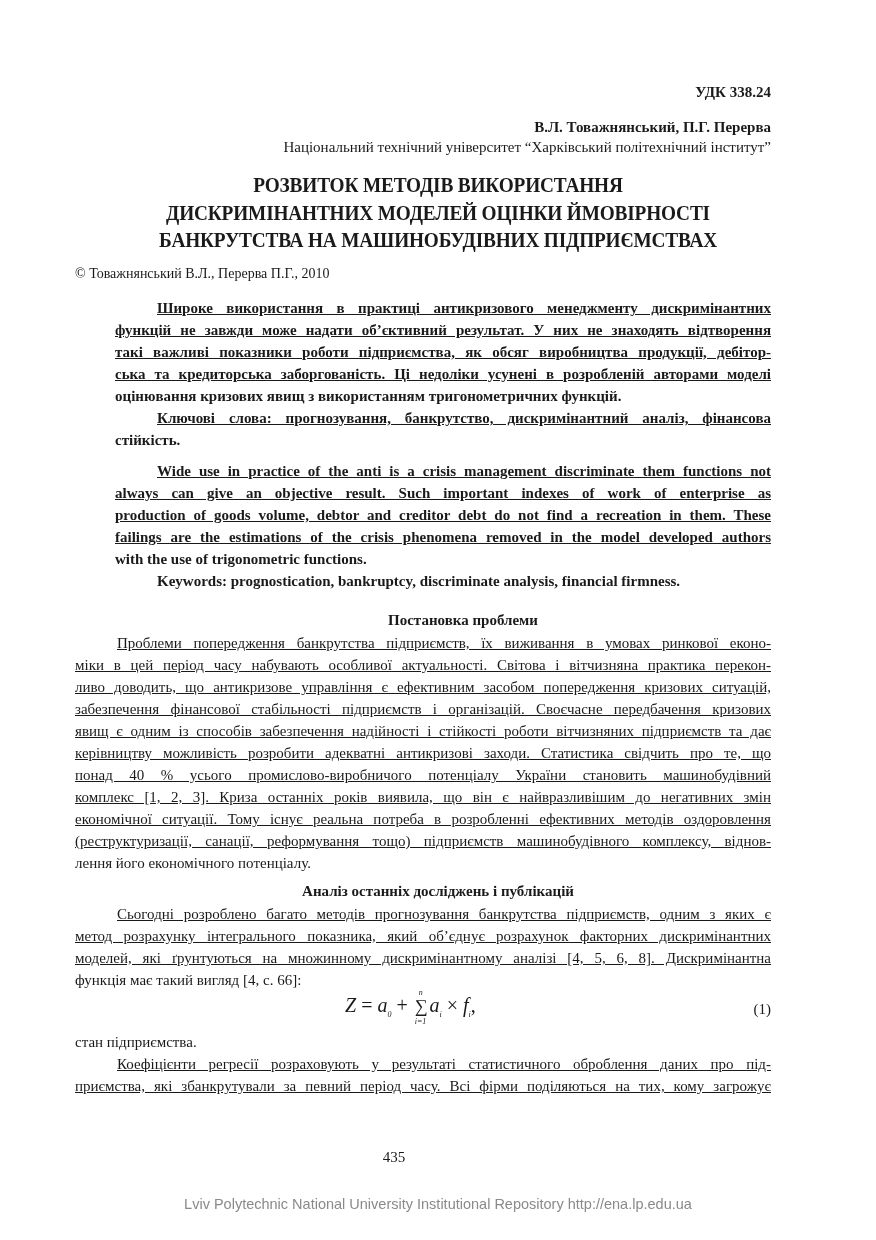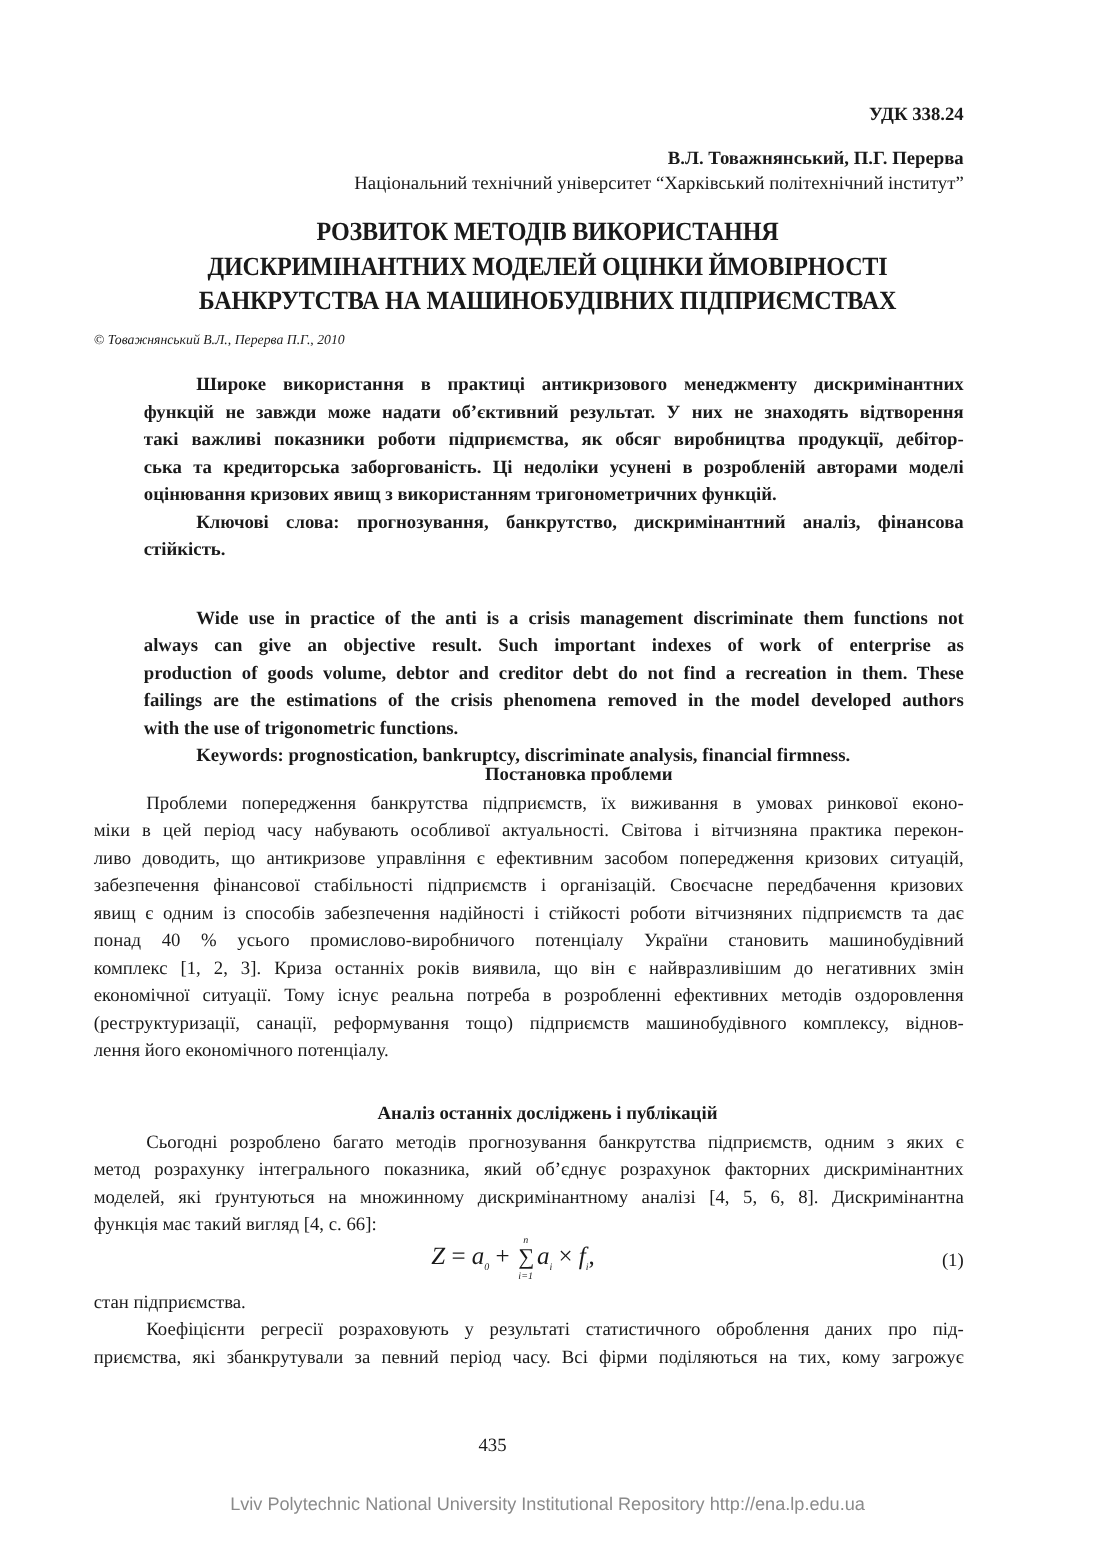--- a/index.html
+++ b/index.html
@@ -6,25 +6,25 @@
   body { width: 876px; height: 1240px; position: relative; overflow: hidden; color: #1a1a1a;
          font-family: "Liberation Serif", serif; }
   .abs { position: absolute; }
   .right { right: 105px; text-align: right; white-space: nowrap; }
   .udk { top: 84px; font-size: 15px; font-weight: bold; }
   .authors { top: 119px; font-size: 15px; font-weight: bold; }
   .affil { top: 139px; font-size: 15px; }
   .title { left: 0; width: 876px; top: 172px; text-align: center; font-weight: bold;
            font-size: 21px; line-height: 27.5px; letter-spacing: -0.2px; transform: scaleX(0.92); transform-origin: center; }
   .title div { white-space: nowrap; }
-  .copyright { left: 75px; top: 266px; font-size: 11px; font-style: italic; }
+  .copyright { left: 75px; top: 266px; font-size: 14px; }
   .block { position: absolute; left: 115px; width: 656px; }
   .block.body { left: 75px; width: 696px; }
   .line { height: 22px; line-height: 22px; font-size: 15px; white-space: nowrap; }
-  .line.j { text-align: justify; text-align-last: justify; }
+  .line.j { text-align: justify; text-align-last: justify; text-decoration: underline; }
   .line.ind { padding-left: 42px; }
   .block.body .line.ind { padding-left: 42px; }
   .bold .line { font-weight: bold; font-size: 15px; }
   .abstract-ua { top: 297px; }
   .abstract-en { top: 460px; }
   .heading { position: absolute; left: 0; width: 876px; text-align: center; font-weight: bold; font-size: 15px; }
   .h1 { top: 612px; padding-left: 25px; }
   .h2 { top: 883px; }
   .sec1 { top: 632px; }
   .sec2 { top: 903px; }
@@ -60,35 +60,36 @@
   <div class="line j ind" style="overflow: visible;">Широке використання в практиці антикризового менеджменту дискримінантних</div>
   <div class="line j" style="overflow: visible;">функцій не завжди може надати об’єктивний результат. У них не знаходять відтворення</div>
   <div class="line j" style="overflow: visible;">такі важливі показники роботи підприємства, як обсяг виробництва продукції, дебітор-</div>
   <div class="line j" style="overflow: visible;">ська та кредиторська заборгованість. Ці недоліки усунені в розробленій авторами моделі</div>
   <div class="line" style="overflow: visible;">оцінювання кризових явищ з використанням тригонометричних функцій.</div>
   <div class="line j ind" style="overflow: visible;">Ключові слова: прогнозування, банкрутство, дискримінантний аналіз, фінансова</div>
   <div class="line" style="overflow: visible;">стійкість.</div>
 </div>
 
 <div class="block bold abstract-en">
-  <div class="line j ind" style="overflow: visible; margin-top: 24px;">Wide use in practice of the anti is a crisis management discriminate them functions not</div>
+  <div class="line j ind" style="overflow: visible;">Wide use in practice of the anti is a crisis management discriminate them functions not</div>
   <div class="line j" style="overflow: visible;">always can give an objective result. Such important indexes of work of enterprise as</div>
   <div class="line j" style="overflow: visible;">production of goods volume, debtor and creditor debt do not find a recreation in them. These</div>
   <div class="line j" style="overflow: visible;">failings are the estimations of the crisis phenomena removed in the model developed authors</div>
   <div class="line" style="overflow: visible;">with the use of trigonometric functions.</div>
   <div class="line ind" style="overflow: visible;">Keywords: prognostication, bankruptcy, discriminate analysis, financial firmness.</div>
 </div>
 
 <div class="heading h1">Постановка проблеми</div>
 <div class="block body sec1">
   <div class="line j ind" style="overflow: visible;">Проблеми попередження банкрутства підприємств, їх виживання в умовах ринкової еконо-</div>
   <div class="line j" style="overflow: visible;">міки в цей період часу набувають особливої актуальності. Світова і вітчизняна практика перекон-</div>
   <div class="line j" style="overflow: visible;">ливо доводить, що антикризове управління є ефективним засобом попередження кризових ситуацій,</div>
   <div class="line j" style="overflow: visible;">забезпечення фінансової стабільності підприємств і організацій. Своєчасне передбачення кризових</div>
   <div class="line j" style="overflow: visible;">явищ є одним із способів забезпечення надійності і стійкості роботи вітчизняних підприємств та дає</div>
+  <div class="line j" style="overflow: visible;">керівництву можливість розробити адекватні антикризові заходи. Статистика свідчить про те, що</div>
   <div class="line j" style="overflow: visible;">понад 40 % усього промислово-виробничого потенціалу України становить машинобудівний</div>
   <div class="line j" style="overflow: visible;">комплекс [1, 2, 3]. Криза останніх років виявила, що він є найвразливішим до негативних змін</div>
   <div class="line j" style="overflow: visible;">економічної ситуації. Тому існує реальна потреба в розробленні ефективних методів оздоровлення</div>
   <div class="line j" style="overflow: visible;">(реструктуризації, санації, реформування тощо) підприємств машинобудівного комплексу, віднов-</div>
   <div class="line" style="overflow: visible;">лення його економічного потенціалу.</div>
 </div>
 
 <div class="heading h2">Аналіз останніх досліджень і публікацій</div>
 <div class="block body sec2">
   <div class="line j ind" style="overflow: visible;">Сьогодні розроблено багато методів прогнозування банкрутства підприємств, одним з яких є</div>

